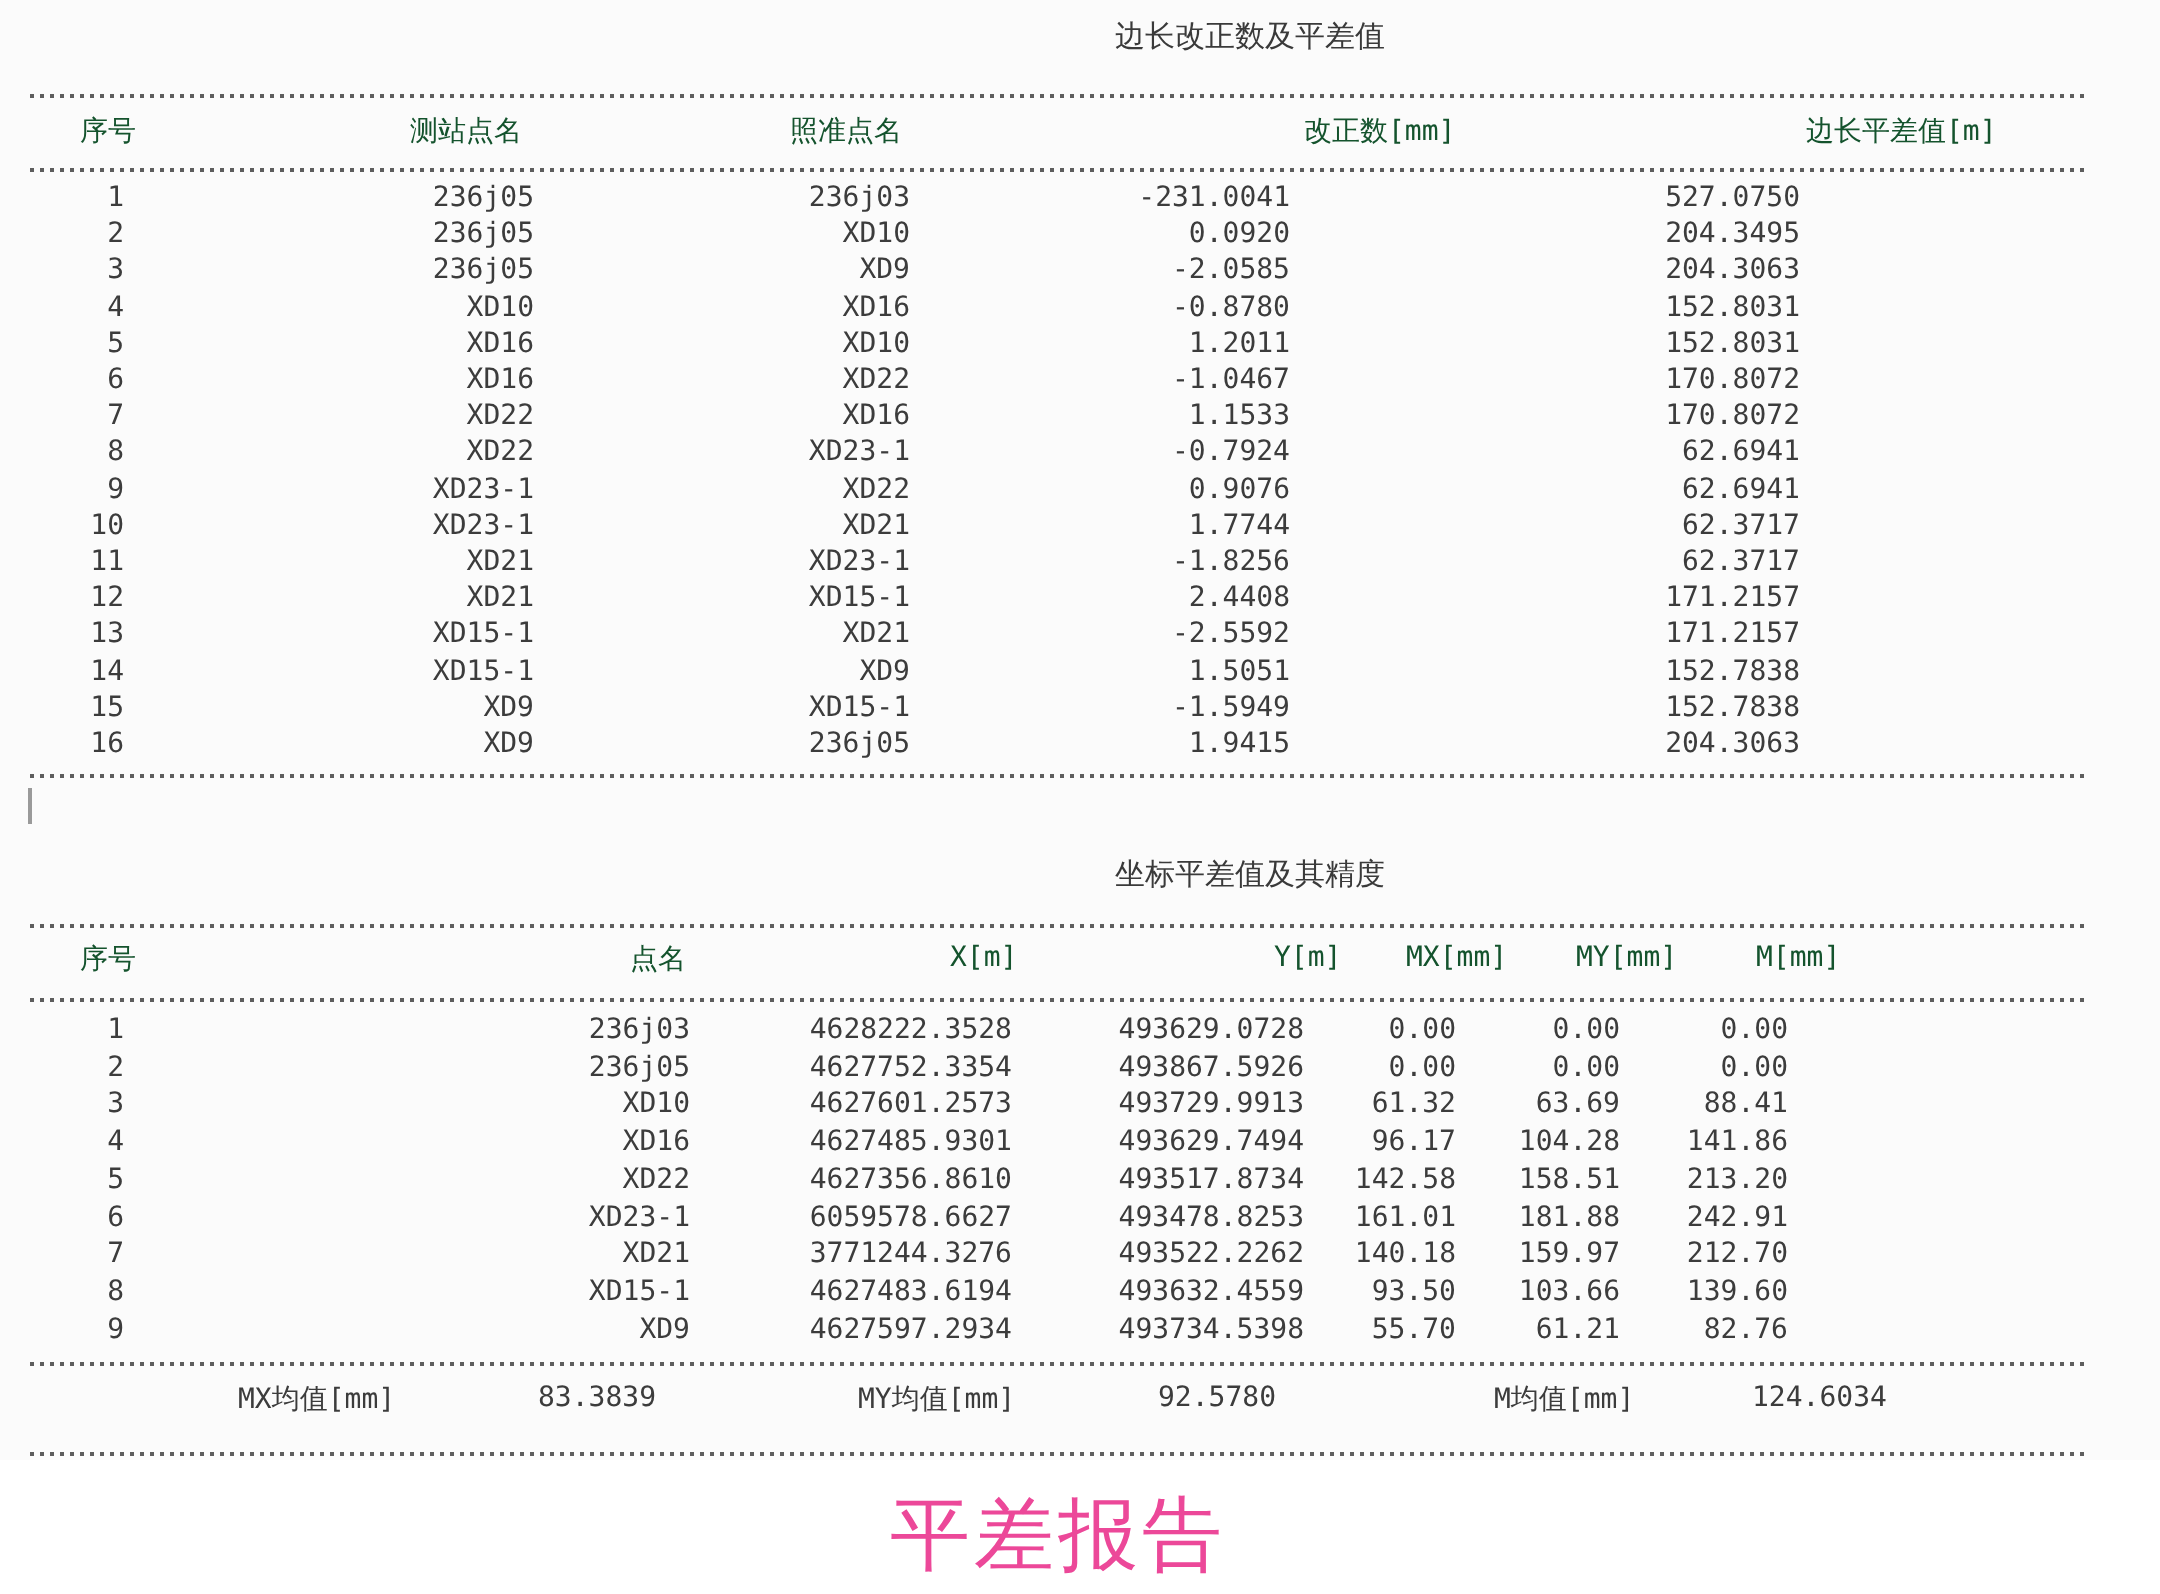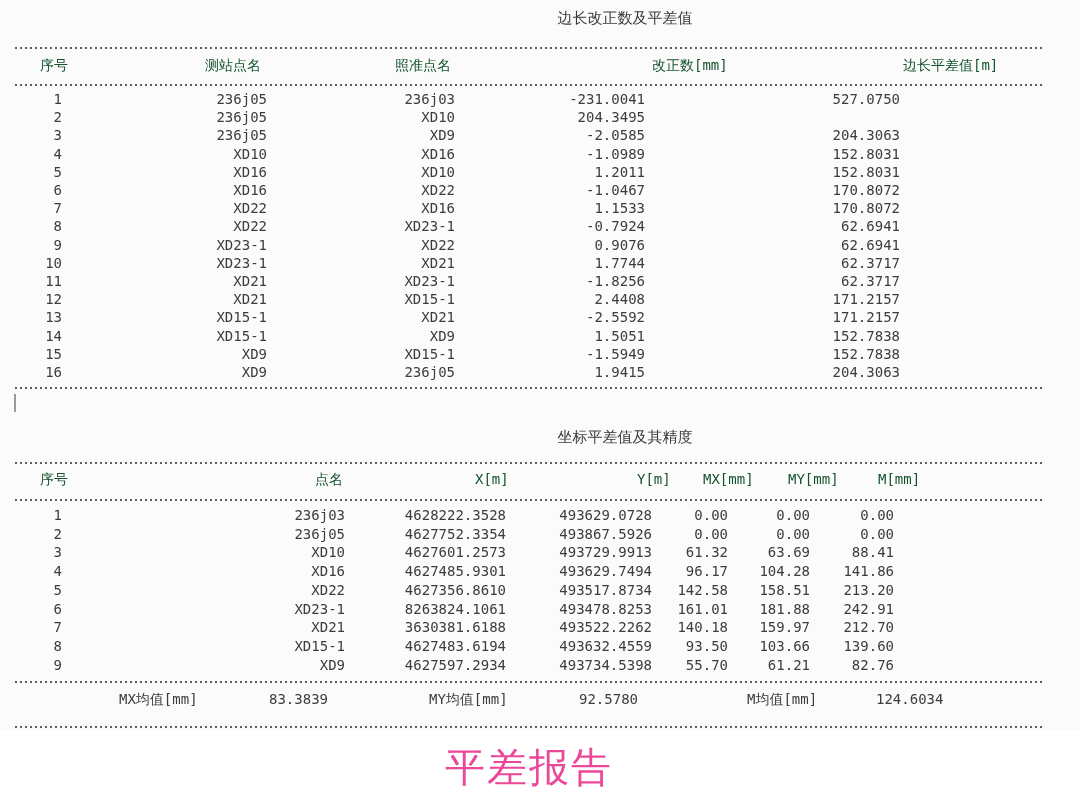--- a/index.html
+++ b/index.html
@@ -78,23 +78,23 @@
       <span class="hdr" style="left:190px">测站点名</span>
       <span class="hdr" style="left:380px">照准点名</span>
       <span class="hdr" style="left:637px">改正数[mm]</span>
       <span class="hdr" style="left:888px">边长平差值[m]</span>
     </div>
 
     <div class="dots d2"></div>
 
     <div class="rows rows-t1 r1">
         <div class="trow"><span class="cell cell-seq">1</span><span class="cell cell-station">236j05</span><span class="cell cell-target">236j03</span><span class="cell cell-correction">-231.0041</span><span class="cell cell-length">527.0750</span></div>
-        <div class="trow"><span class="cell cell-seq">2</span><span class="cell cell-station">236j05</span><span class="cell cell-target">XD10</span><span class="cell cell-length">204.3495</span></div>
+        <div class="trow"><span class="cell cell-seq">2</span><span class="cell cell-station">236j05</span><span class="cell cell-target">XD10</span><span class="cell cell-correction">0.0920</span><span class="cell cell-length">204.3495</span></div>
         <div class="trow"><span class="cell cell-seq">3</span><span class="cell cell-station">236j05</span><span class="cell cell-target">XD9</span><span class="cell cell-correction">-2.0585</span><span class="cell cell-length">204.3063</span></div>
-        <div class="trow"><span class="cell cell-seq">4</span><span class="cell cell-station">XD10</span><span class="cell cell-target">XD16</span><span class="cell cell-correction">-1.0989</span><span class="cell cell-length">152.8031</span></div>
+        <div class="trow"><span class="cell cell-seq">4</span><span class="cell cell-station">XD10</span><span class="cell cell-target">XD16</span><span class="cell cell-correction">-0.8780</span><span class="cell cell-length">152.8031</span></div>
         <div class="trow"><span class="cell cell-seq">5</span><span class="cell cell-station">XD16</span><span class="cell cell-target">XD10</span><span class="cell cell-correction">1.2011</span><span class="cell cell-length">152.8031</span></div>
         <div class="trow"><span class="cell cell-seq">6</span><span class="cell cell-station">XD16</span><span class="cell cell-target">XD22</span><span class="cell cell-correction">-1.0467</span><span class="cell cell-length">170.8072</span></div>
         <div class="trow"><span class="cell cell-seq">7</span><span class="cell cell-station">XD22</span><span class="cell cell-target">XD16</span><span class="cell cell-correction">1.1533</span><span class="cell cell-length">170.8072</span></div>
         <div class="trow"><span class="cell cell-seq">8</span><span class="cell cell-station">XD22</span><span class="cell cell-target">XD23-1</span><span class="cell cell-correction">-0.7924</span><span class="cell cell-length">62.6941</span></div>
         <div class="trow"><span class="cell cell-seq">9</span><span class="cell cell-station">XD23-1</span><span class="cell cell-target">XD22</span><span class="cell cell-correction">0.9076</span><span class="cell cell-length">62.6941</span></div>
         <div class="trow"><span class="cell cell-seq">10</span><span class="cell cell-station">XD23-1</span><span class="cell cell-target">XD21</span><span class="cell cell-correction">1.7744</span><span class="cell cell-length">62.3717</span></div>
         <div class="trow"><span class="cell cell-seq">11</span><span class="cell cell-station">XD21</span><span class="cell cell-target">XD23-1</span><span class="cell cell-correction">-1.8256</span><span class="cell cell-length">62.3717</span></div>
         <div class="trow"><span class="cell cell-seq">12</span><span class="cell cell-station">XD21</span><span class="cell cell-target">XD15-1</span><span class="cell cell-correction">2.4408</span><span class="cell cell-length">171.2157</span></div>
         <div class="trow"><span class="cell cell-seq">13</span><span class="cell cell-station">XD15-1</span><span class="cell cell-target">XD21</span><span class="cell cell-correction">-2.5592</span><span class="cell cell-length">171.2157</span></div>
         <div class="trow"><span class="cell cell-seq">14</span><span class="cell cell-station">XD15-1</span><span class="cell cell-target">XD9</span><span class="cell cell-correction">1.5051</span><span class="cell cell-length">152.7838</span></div>
@@ -121,22 +121,22 @@
     </div>
 
     <div class="dots d5"></div>
 
     <div class="rows rows-t2 r2">
         <div class="trow"><span class="cell cell-seq">1</span><span class="cell cell-name">236j03</span><span class="cell cell-x">4628222.3528</span><span class="cell cell-y">493629.0728</span><span class="cell cell-mx">0.00</span><span class="cell cell-my">0.00</span><span class="cell cell-m">0.00</span></div>
         <div class="trow"><span class="cell cell-seq">2</span><span class="cell cell-name">236j05</span><span class="cell cell-x">4627752.3354</span><span class="cell cell-y">493867.5926</span><span class="cell cell-mx">0.00</span><span class="cell cell-my">0.00</span><span class="cell cell-m">0.00</span></div>
         <div class="trow"><span class="cell cell-seq">3</span><span class="cell cell-name">XD10</span><span class="cell cell-x">4627601.2573</span><span class="cell cell-y">493729.9913</span><span class="cell cell-mx">61.32</span><span class="cell cell-my">63.69</span><span class="cell cell-m">88.41</span></div>
         <div class="trow"><span class="cell cell-seq">4</span><span class="cell cell-name">XD16</span><span class="cell cell-x">4627485.9301</span><span class="cell cell-y">493629.7494</span><span class="cell cell-mx">96.17</span><span class="cell cell-my">104.28</span><span class="cell cell-m">141.86</span></div>
         <div class="trow"><span class="cell cell-seq">5</span><span class="cell cell-name">XD22</span><span class="cell cell-x">4627356.8610</span><span class="cell cell-y">493517.8734</span><span class="cell cell-mx">142.58</span><span class="cell cell-my">158.51</span><span class="cell cell-m">213.20</span></div>
-        <div class="trow"><span class="cell cell-seq">6</span><span class="cell cell-name">XD23-1</span><span class="cell cell-x">8263824.1061</span><span class="cell cell-y">493478.8253</span><span class="cell cell-mx">161.01</span><span class="cell cell-my">181.88</span><span class="cell cell-m">242.91</span></div>
-        <div class="trow"><span class="cell cell-seq">7</span><span class="cell cell-name">XD21</span><span class="cell cell-x">3630381.6188</span><span class="cell cell-y">493522.2262</span><span class="cell cell-mx">140.18</span><span class="cell cell-my">159.97</span><span class="cell cell-m">212.70</span></div>
+        <div class="trow"><span class="cell cell-seq">6</span><span class="cell cell-name">XD23-1</span><span class="cell cell-x">6059578.6627</span><span class="cell cell-y">493478.8253</span><span class="cell cell-mx">161.01</span><span class="cell cell-my">181.88</span><span class="cell cell-m">242.91</span></div>
+        <div class="trow"><span class="cell cell-seq">7</span><span class="cell cell-name">XD21</span><span class="cell cell-x">3771244.3276</span><span class="cell cell-y">493522.2262</span><span class="cell cell-mx">140.18</span><span class="cell cell-my">159.97</span><span class="cell cell-m">212.70</span></div>
         <div class="trow"><span class="cell cell-seq">8</span><span class="cell cell-name">XD15-1</span><span class="cell cell-x">4627483.6194</span><span class="cell cell-y">493632.4559</span><span class="cell cell-mx">93.50</span><span class="cell cell-my">103.66</span><span class="cell cell-m">139.60</span></div>
         <div class="trow"><span class="cell cell-seq">9</span><span class="cell cell-name">XD9</span><span class="cell cell-x">4627597.2934</span><span class="cell cell-y">493734.5398</span><span class="cell cell-mx">55.70</span><span class="cell cell-my">61.21</span><span class="cell cell-m">82.76</span></div>
       </div>
 
     <div class="dots d6"></div>
 
     <div class="summary-row s1">
       <span style="left:104px">MX均值[mm]</span>
       <span style="left:254px">83.3839</span>
       <span style="left:414px">MY均值[mm]</span>

